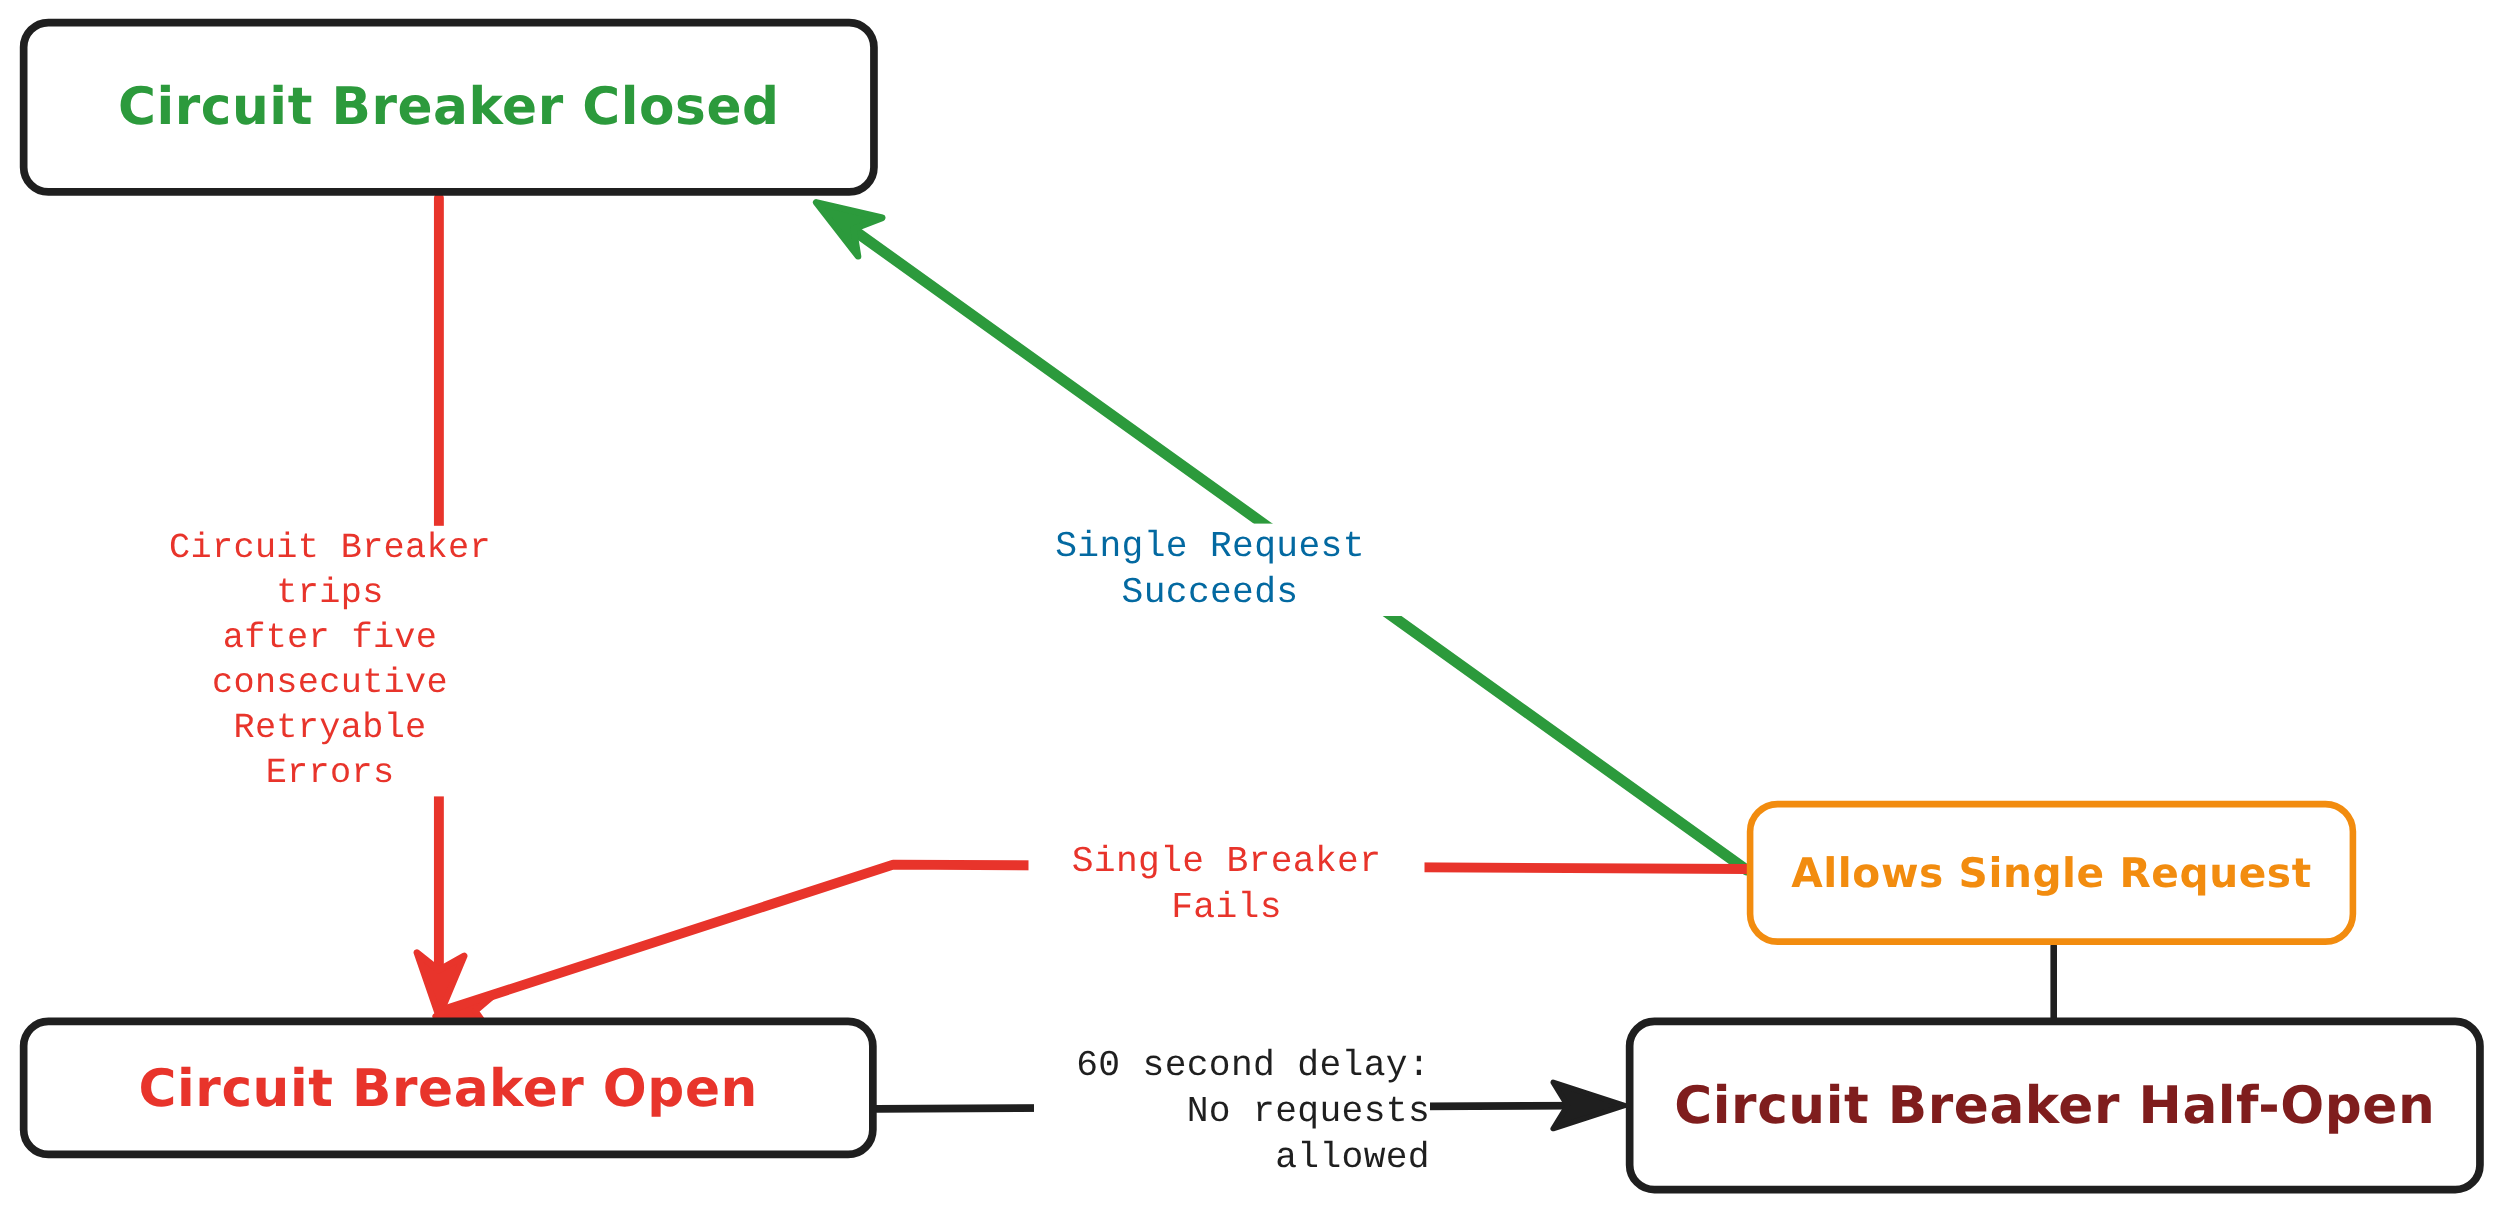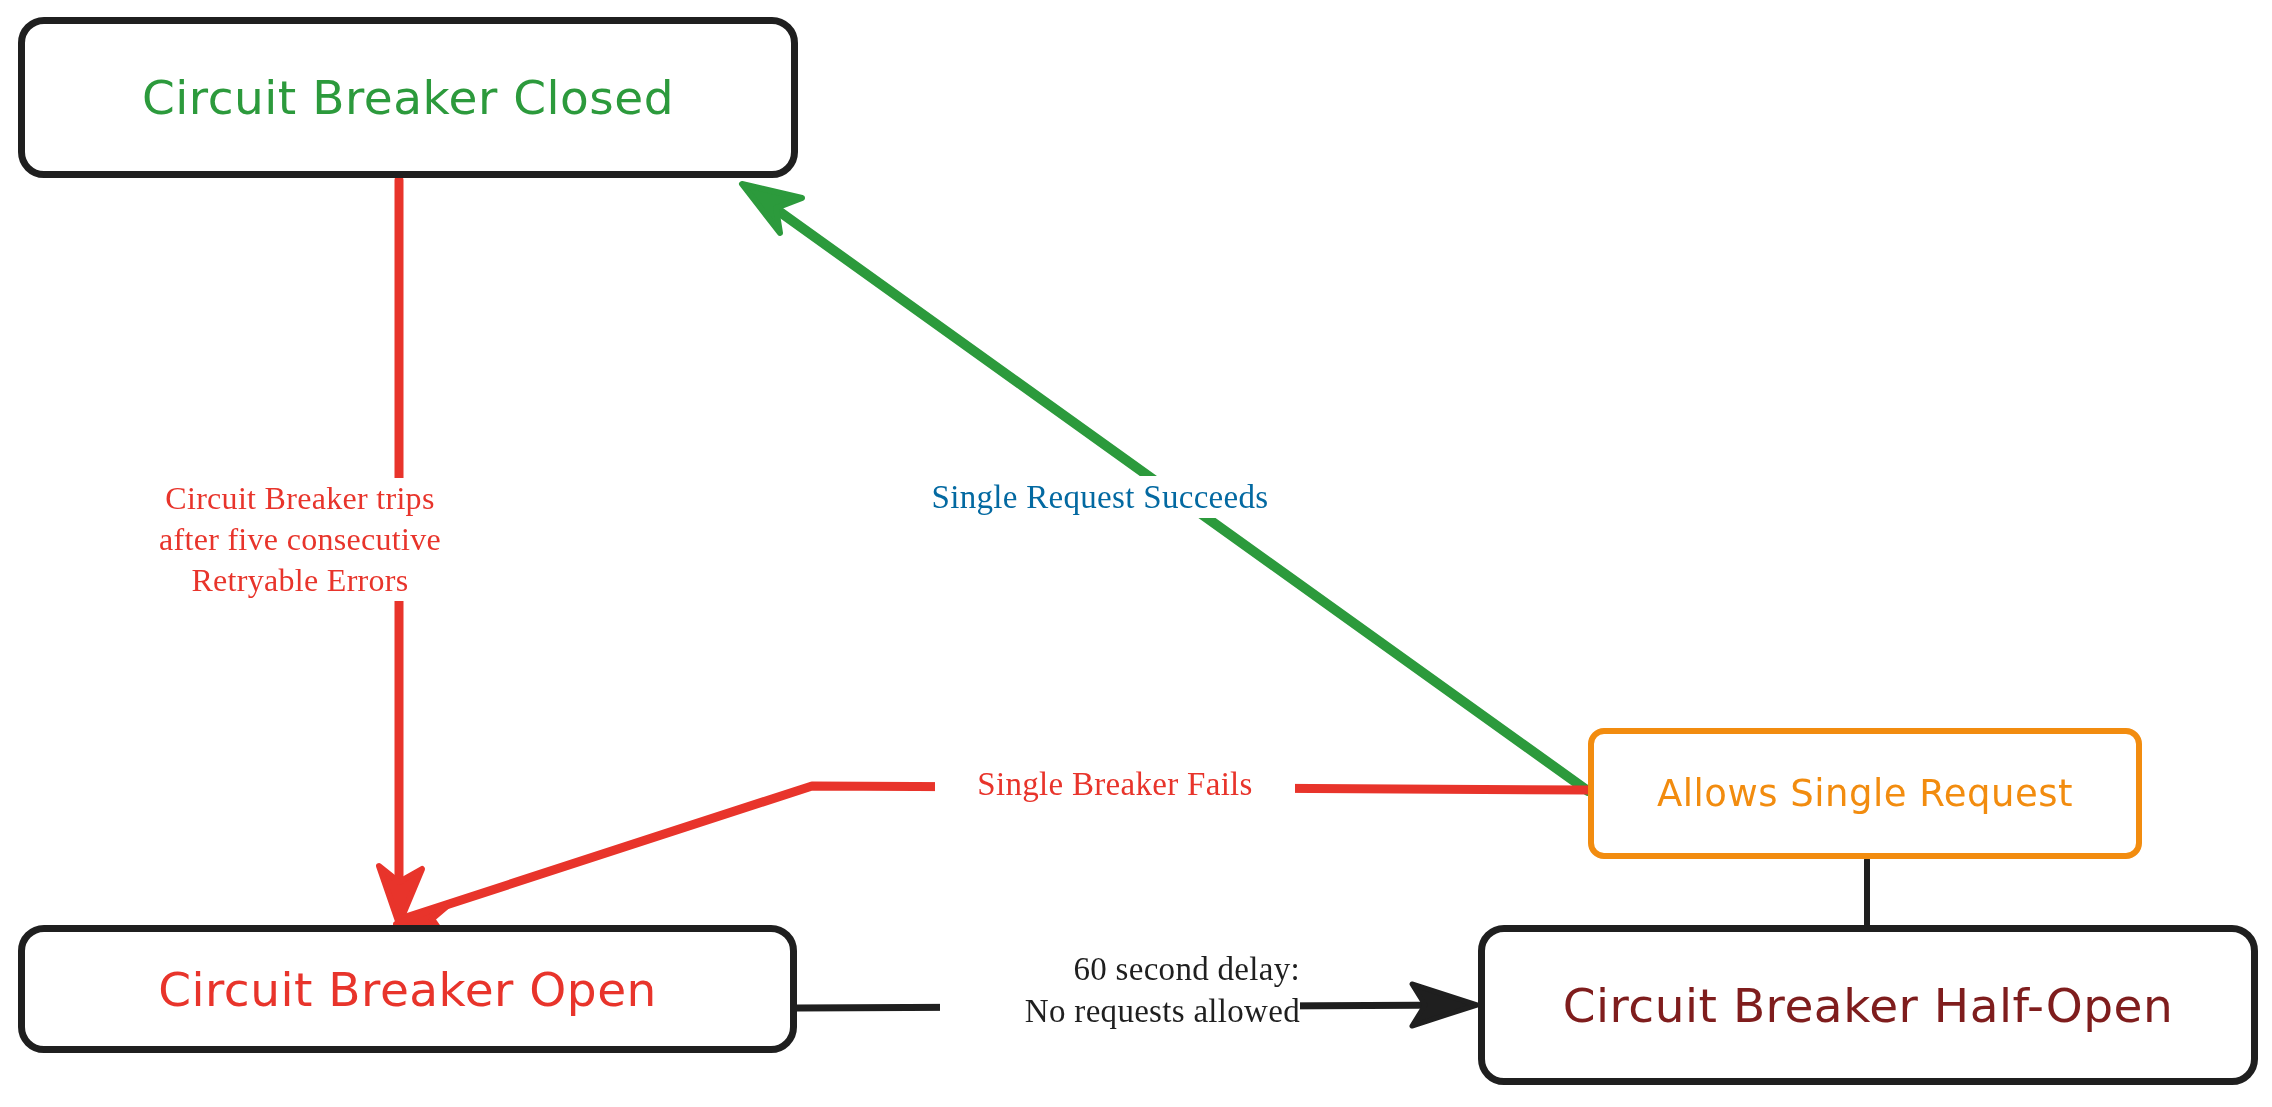--- a/index.html
+++ b/index.html
@@ -29,21 +29,21 @@
     box-sizing: border-box;
     display: flex;
     align-items: center;
     justify-content: center;
     background: #ffffff;
     border-radius: 26px;
     z-index: 5;
   }
   .node-label {
     font-family: "DejaVu Sans", sans-serif;
-    font-weight: 400;
+    font-weight: 700;
     letter-spacing: 0.5px;
     white-space: nowrap;
   }
   #node-closed {
     left: 18px;
     top: 17px;
     width: 780px;
     height: 161px;
     border: 7px solid #1f1f1f;
   }
@@ -72,33 +72,33 @@
   #node-halfopen .node-label {
     color: #7f1d1d;
     font-size: 47px;
   }
   #node-allows {
     left: 1588px;
     top: 728px;
     width: 554px;
     height: 131px;
     border: 6px solid #f28c0f;
-    border-radius: 16px;
+    border-radius: 28px;
   }
   #node-allows .node-label {
     color: #f28c0f;
     font-size: 37px;
   }
 
   .edge-label {
     position: absolute;
     z-index: 6;
     background: #ffffff;
     text-align: center;
-    font-family: Liberation Serif, serif;
+    font-family: Liberation Mono, monospace;
     line-height: 1.28;
     white-space: pre-line;
     letter-spacing: 0.3px;
   }
   #label-trips {
     left: 150px;
     top: 478px;
     width: 300px;
     color: #e8342b;
     font-size: 32px;

